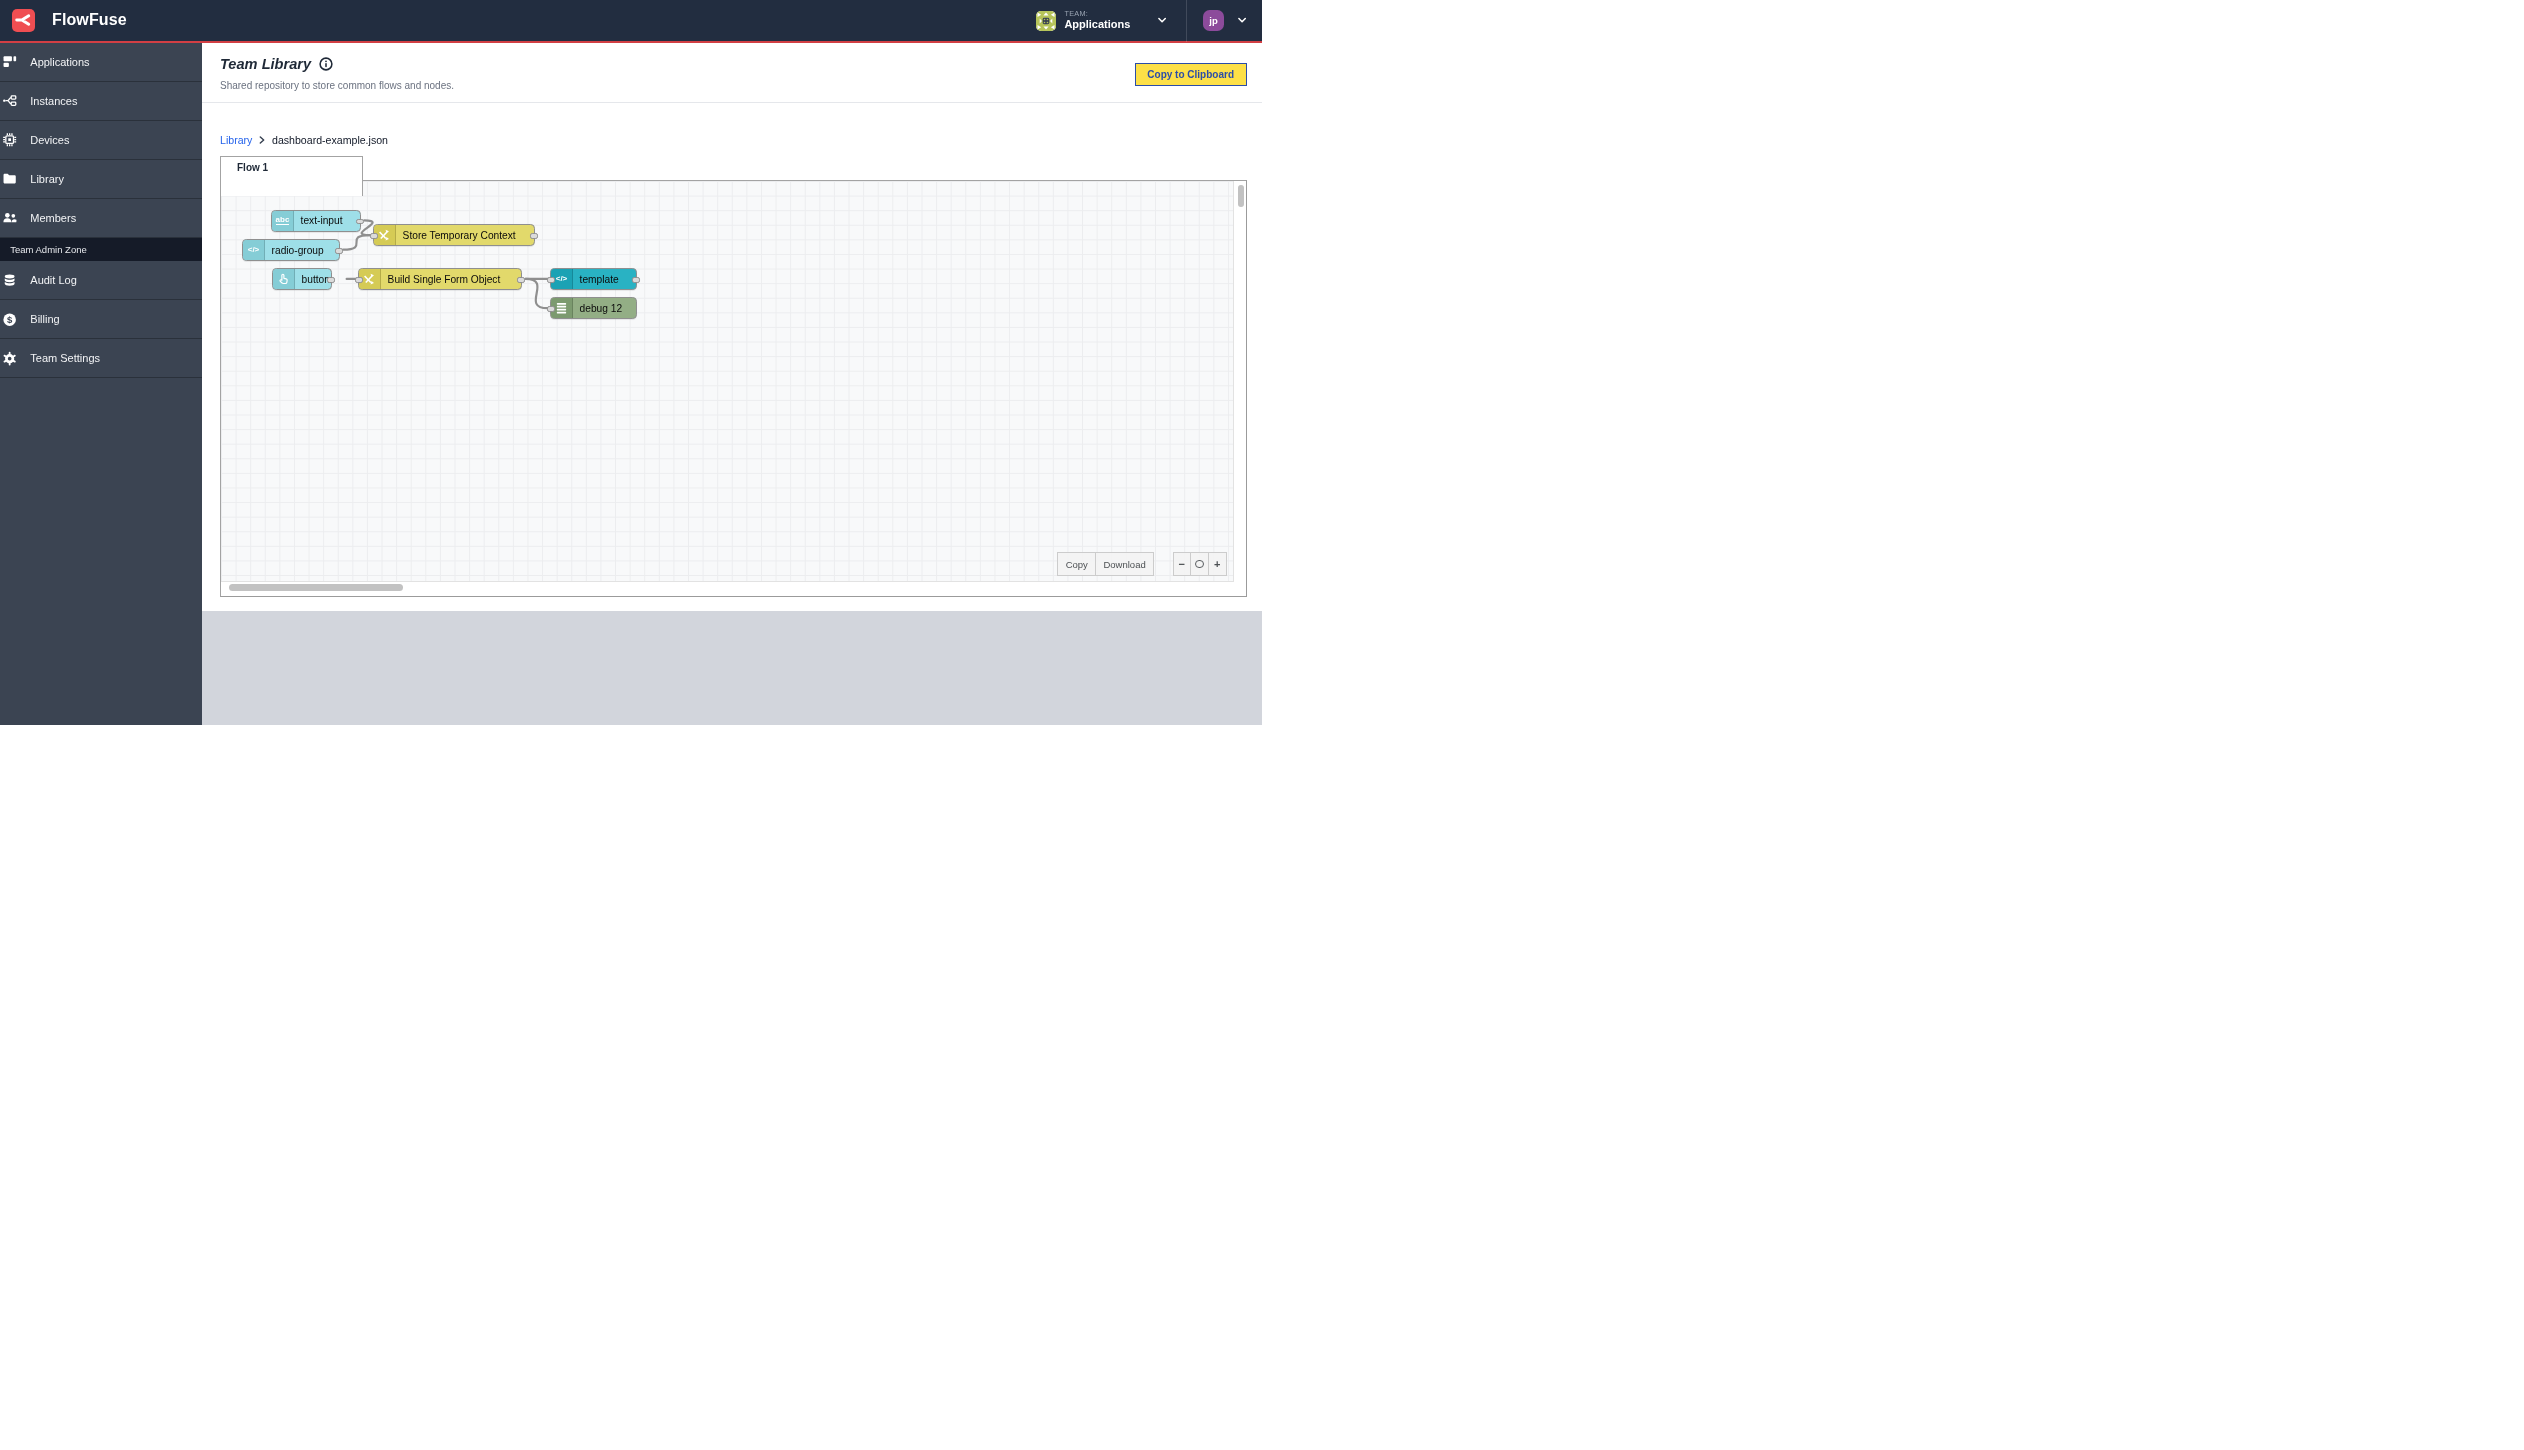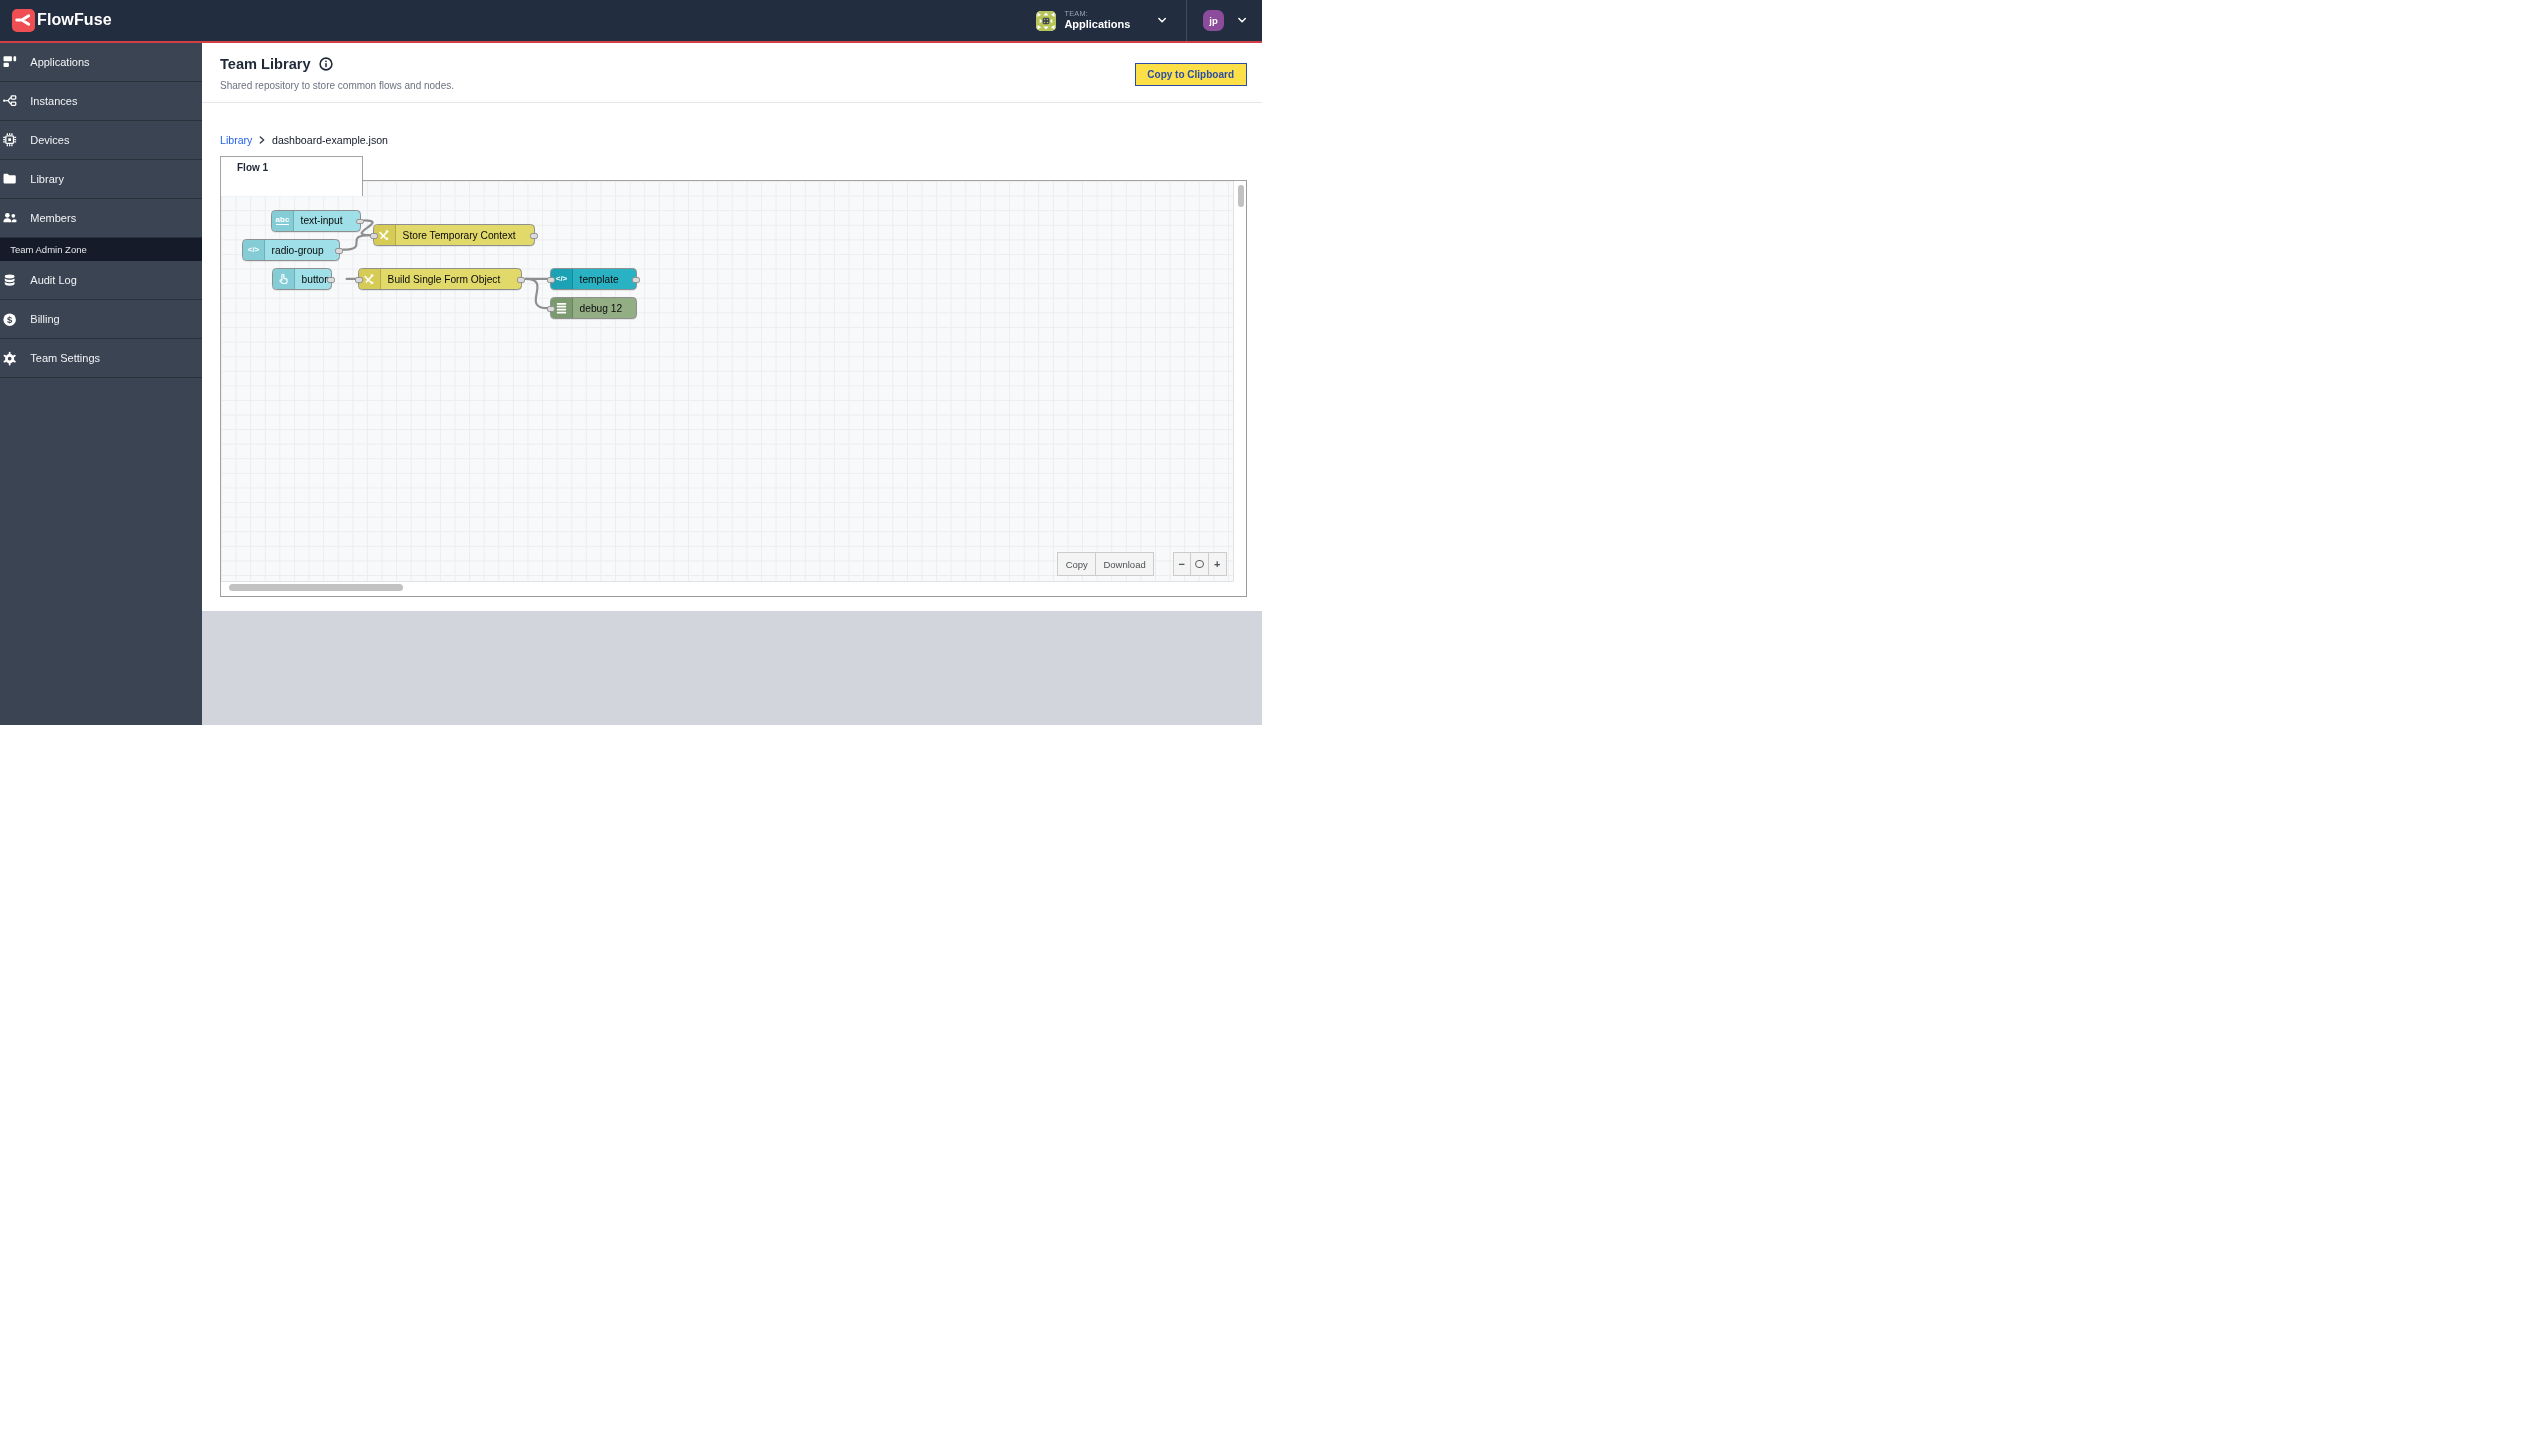--- a/index.html
+++ b/index.html
@@ -3,21 +3,21 @@
 <meta charset="utf-8">
 <style>
   * { margin:0; padding:0; box-sizing:border-box; }
   html,body { width:1262px; height:725px; overflow:hidden; }
   body { font-family:"Liberation Sans","DejaVu Sans",sans-serif; background:#fff; position:relative; }
 
   
   .topbar { position:absolute; left:0; top:0; width:1262px; height:43px;
             background:#222D40; border-bottom:2.2px solid #D23F44;
             display:flex; align-items:center; justify-content:space-between; z-index:30; }
-  .brand { display:flex; align-items:center; gap:2px; padding-left:11.7px; }
+  .brand { display:flex; align-items:center; gap:17px; padding-left:11.7px; }
   .brand-logo { width:23.4px; height:23.4px; border-radius:5.1px; background:#EF4E52;
                 display:flex; align-items:center; justify-content:center; }
   .brand-name { color:#fff; font-size:16px; font-weight:700; letter-spacing:0.1px; }
   .top-right { display:flex; align-items:center; height:100%; padding-right:10.2px; }
   .team-select { display:flex; align-items:center; gap:8px; padding:0 13px 0 8.8px; cursor:pointer; }
   .team-avatar { width:20px; height:20px; border-radius:5.1px; overflow:hidden; background:#fff; }
   .team-texts { display:flex; flex-direction:column; line-height:1.15; }
   .team-label { color:#9AA4B2; font-size:7.3px; letter-spacing:0.3px; }
   .team-name  { color:#fff; font-size:11px; font-weight:600; }
   .chev { width:10.2px; height:10.2px; margin-left:19px; }
@@ -34,21 +34,21 @@
   .side-item .icn { width:15.3px; height:15.3px; flex:0 0 15.3px; }
   .side-item span.lbl { color:#F3F4F6; font-size:11px; }
   .admin-band { height:23.4px; background:#151B28; display:flex; align-items:center;
                 padding-left:10.2px; color:#E5E7EB; font-size:9.5px; }
 
   
   .main { position:absolute; left:202px; top:43px; right:0; bottom:0; background:#fff; }
   .gray-footer { position:absolute; left:0; top:568px; right:0; bottom:0; background:#D2D5DC; }
 
   .page-head { position:absolute; left:0; top:0; width:100%; height:60px; border-bottom:0.7px solid #E5E7EB; background:#fff; }
-  .title-row { position:absolute; left:18px; top:13px; display:flex; align-items:center; gap:8px; }
+  .title-row { position:absolute; left:18px; top:13px; display:flex; align-items:center; gap:8px;font-style:italic; }
   .page-title { font-size:14.6px; font-weight:700; color:#1F2937; }
   .page-sub { position:absolute; left:18px; top:37px; font-size:10px; color:#6B7280; }
   .copy-clip-btn { position:absolute; right:15.3px; top:20px; height:23.4px; padding:0 11.7px;
                    background:#fde047; border:0.7px solid #2B4DA8; border-radius:0;
                    color:#2B4DA8; font-size:10px; font-weight:700; cursor:pointer;
                    font-family:"Liberation Sans","DejaVu Sans",sans-serif; }
 
   .breadcrumb { position:absolute; left:18px; top:91px; display:flex; align-items:center; gap:5.8px; font-size:10.6px; }
   .crumb-link { color:#2563EB; cursor:pointer; }
   .crumb-current { color:#111827; }

